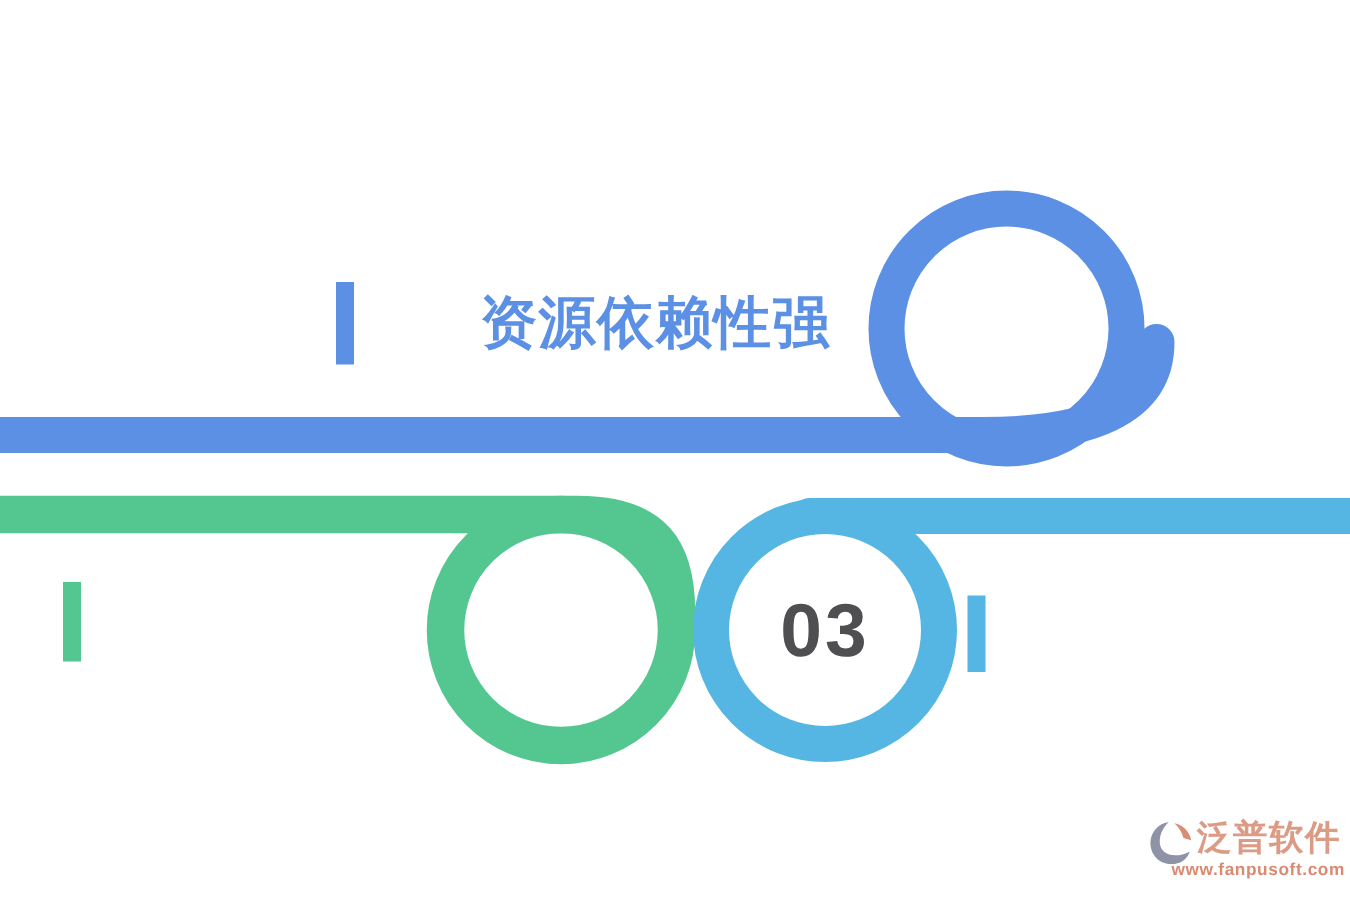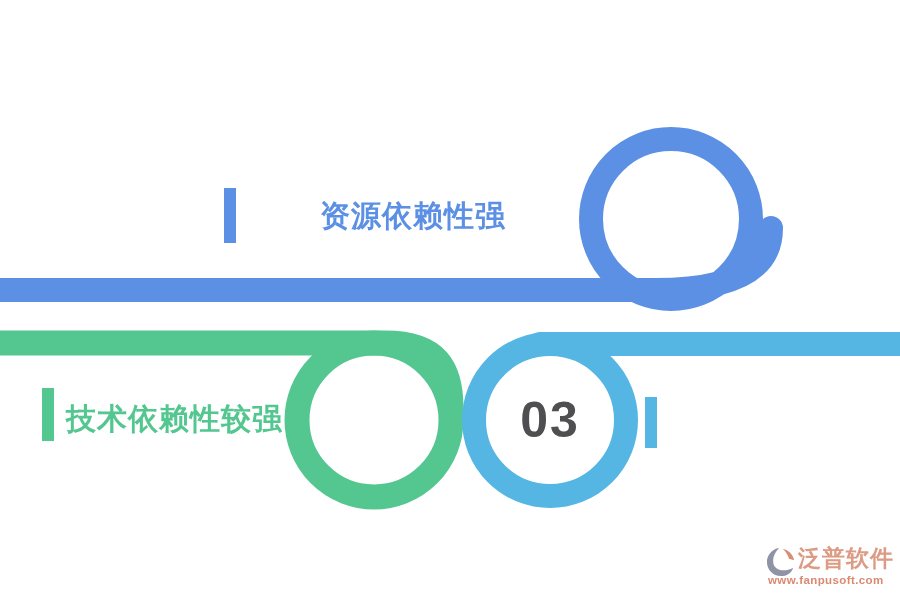--- a/index.html
+++ b/index.html
@@ -8,21 +8,21 @@
     background:#ffffff;
     font-family:"Liberation Sans","DejaVu Sans",sans-serif;
   }
   .ribbons{position:absolute;left:0;top:0;width:900px;height:600px;display:block;}
   .step-number{
     position:absolute;width:120px;height:62px;line-height:62px;
     text-align:center;font-size:50px;font-weight:700;letter-spacing:2px;
   }
   .accent-bar{position:absolute;width:12px;}
   .section-label{
-    position:absolute;font-size:30px;font-weight:700;letter-spacing:1px;
+    position:absolute;font-size:38px;font-weight:700;letter-spacing:1px;
     white-space:nowrap;line-height:34px;text-align:center;
   }
   .footer{position:absolute;left:766px;top:545px;width:140px;height:50px;}
   .footer .logo-icon{position:absolute;left:0;top:1px;}
   .footer .brand{
     position:absolute;left:32px;top:-2px;font-size:23px;font-weight:700;
     letter-spacing:1px;white-space:nowrap;
   }
   .footer .website{
     position:absolute;left:2px;top:29px;font-size:11.5px;font-weight:700;
@@ -52,25 +52,24 @@
     </g>
   </svg>
 
   <div class="step-number" style="left: 490px; top: 389px; color: rgb(79, 79, 82);">03</div>
 
   <div class="accent-bar" style="left: 224px; top: 188px; height: 55px; background-color: rgb(91, 144, 228);"></div>
   <div class="accent-bar" style="left: 42px; top: 388px; height: 53px; background-color: rgb(83, 199, 143);"></div>
   <div class="accent-bar" style="left: 645px; top: 397px; height: 51px; background-color: rgb(85, 182, 227);"></div>
 
   <div class="section-label" style="left: 320px; top: 199px; color: rgb(91, 144, 228);">资源依赖性强</div>
-  <div class="section-label" style="left: 66px; top: 402px; color: rgb(83, 199, 143);">技术依赖性较强</div>
 
   <div class="footer">
     <svg class="logo-icon" width="30" height="32" viewBox="0 0 32 32">
       <path d="M14 1 C 6 2 1 9 1 16 C 1 24 7 31 16 31 C 22 31 27 28 29 22
                C 20 27 10 25 8 18 C 6.5 11 10 5 14 1 Z" fill="#8e93a6"></path>
       <path d="M18 2 C 24 3 29 8 30 14 L 24.5 12.5 C 23.5 8.5 21 4.5 18 2 Z" fill="#d98d76"></path>
     </svg>
     <div class="brand" style="color: rgb(220, 155, 132);">泛普软件</div>
-    <div class="website" style="color: rgb(217, 138, 112);">www.fanpusoft.com</div>
+    <div class="website" style="color: rgb(217, 138, 112); margin-left: 13px;">www.fanpusoft.com</div>
   </div>
 
 </div>
 
 </body></html>

